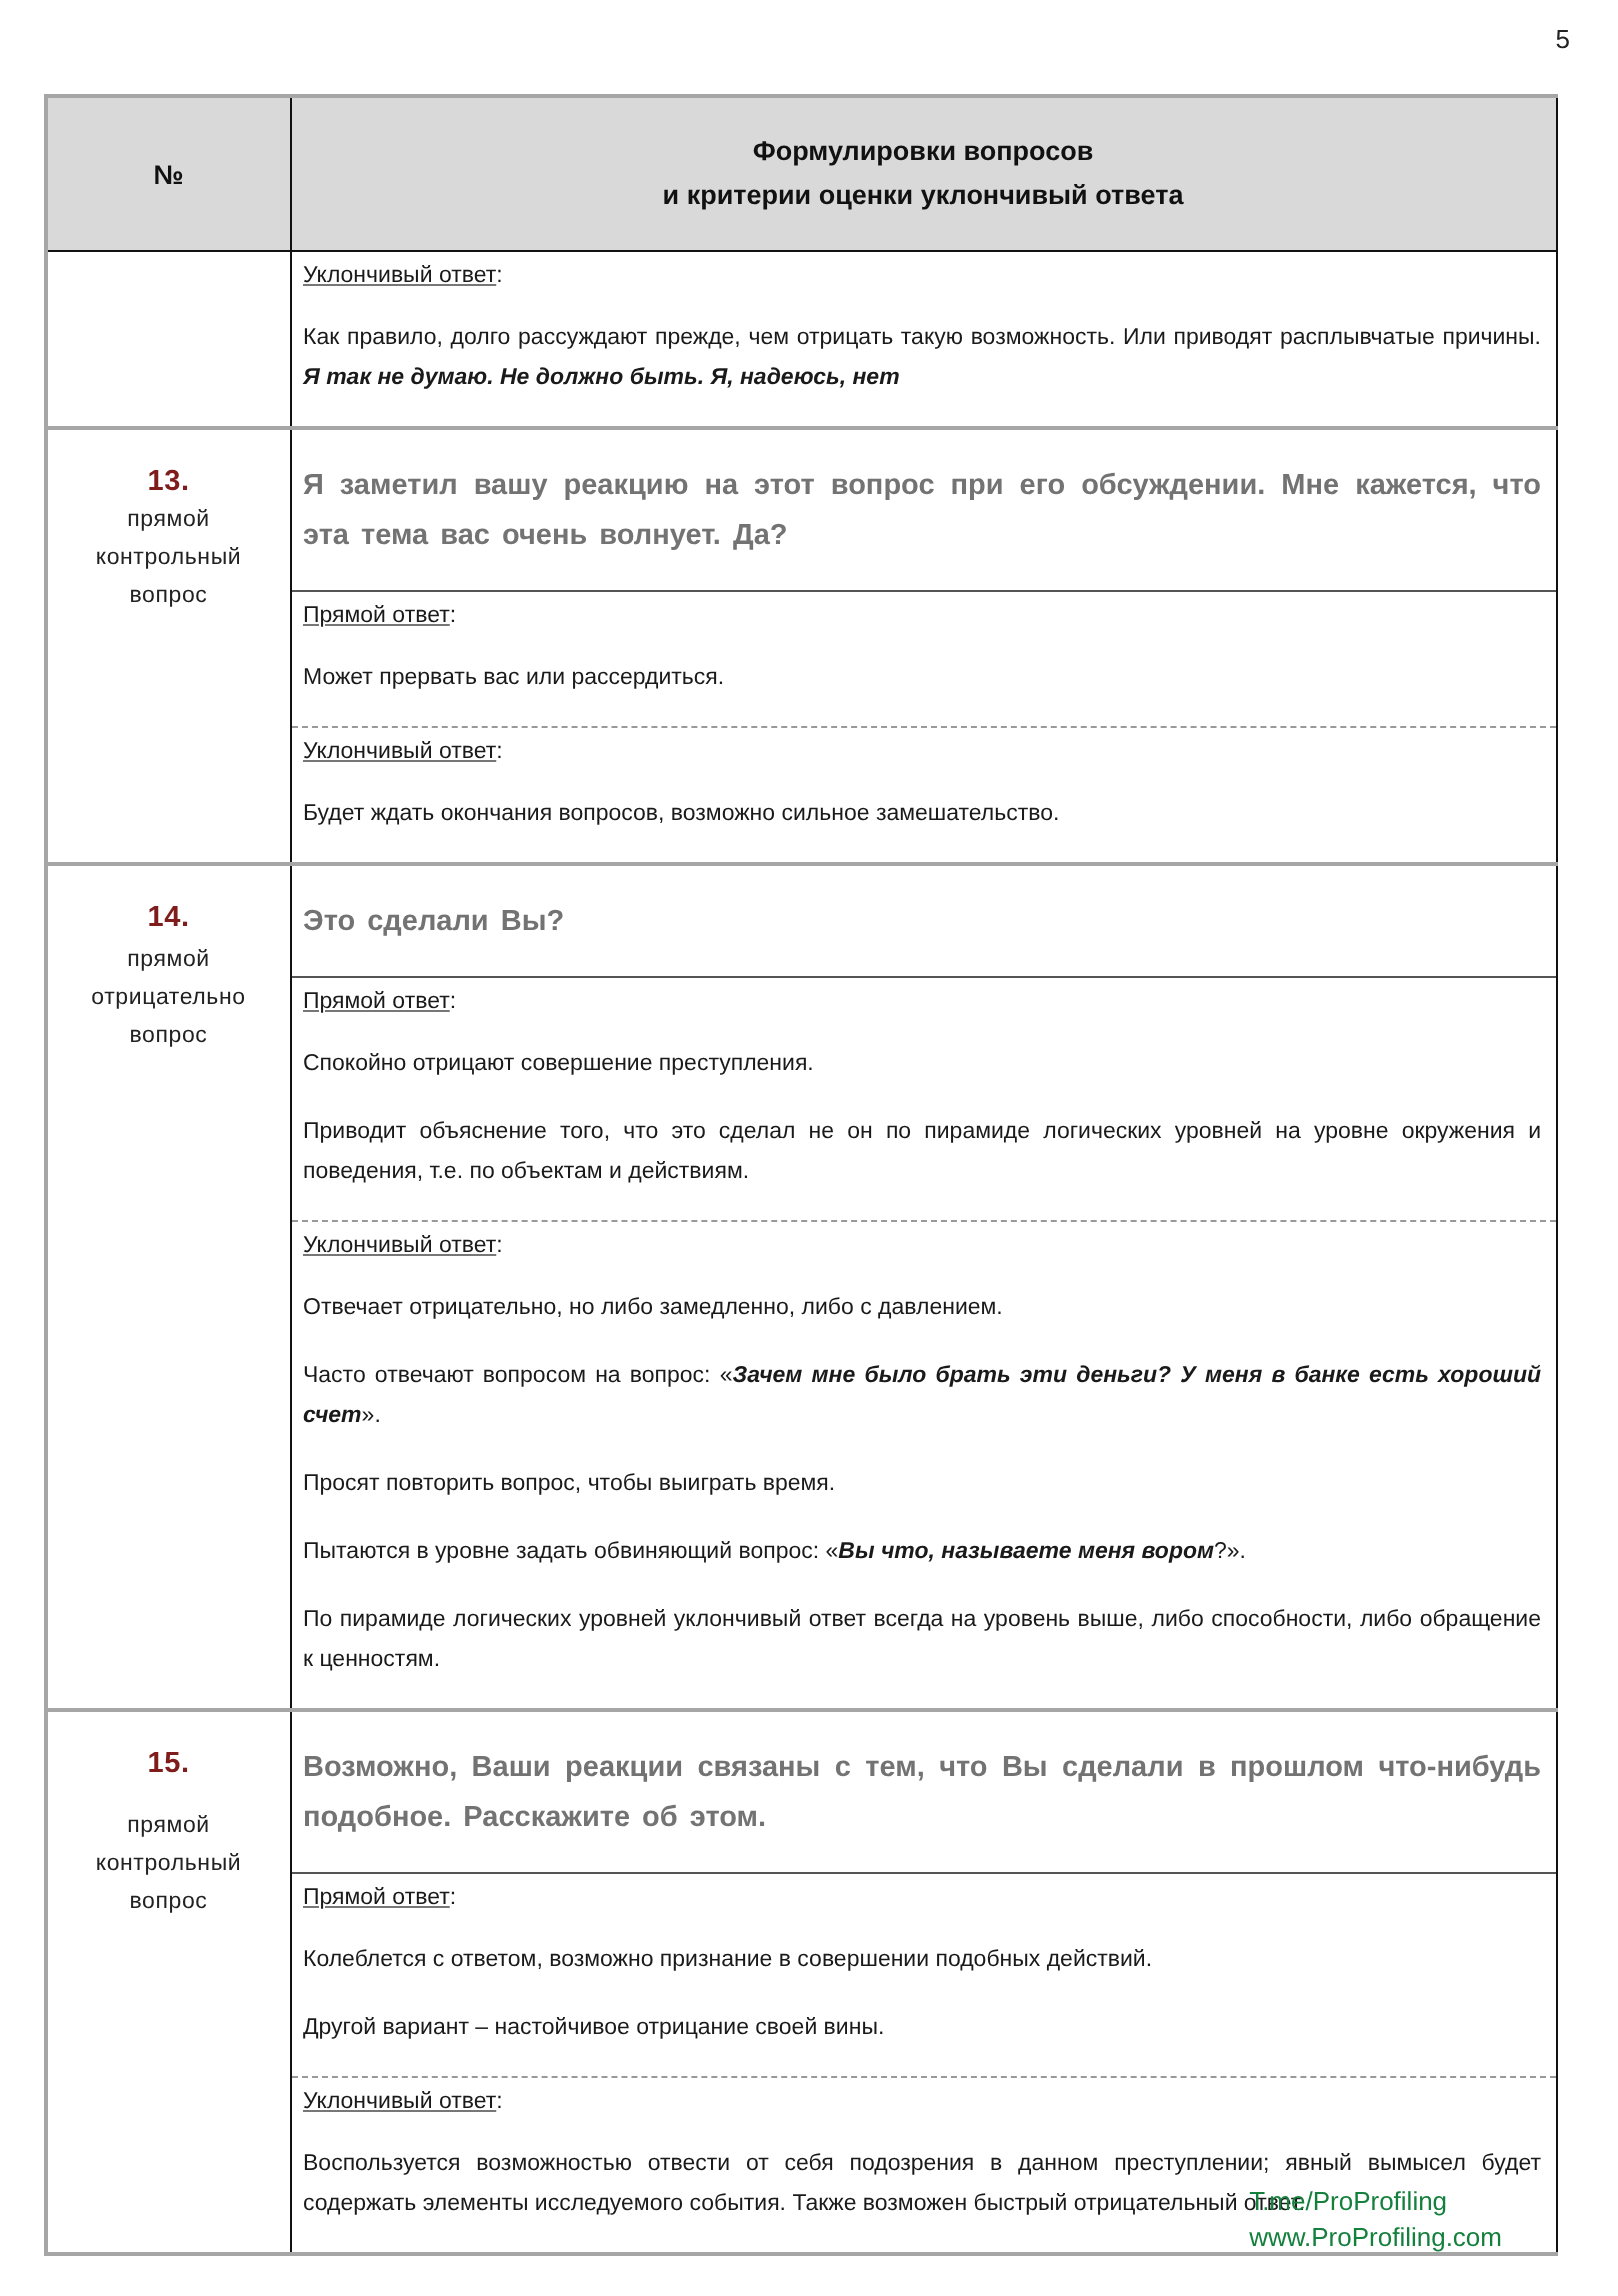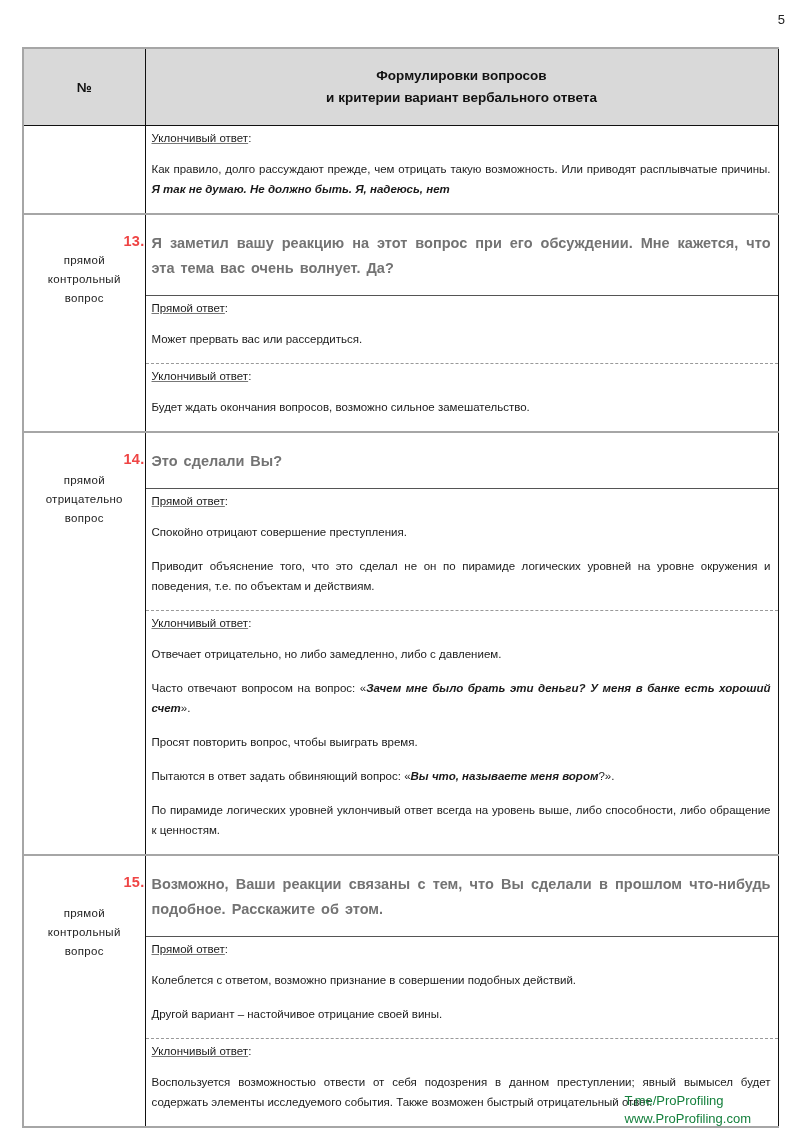--- a/index.html
+++ b/index.html
@@ -34,22 +34,22 @@
       border-right: 1.5px solid #111; border-bottom: 1.5px solid #111;
       line-height: 22px;
     }
     .num-cell {
       border-left: 2px solid #a6a6a6; border-right: 1.5px solid #111;
       border-bottom: 2px solid #a6a6a6;
       text-align: center; font-size: 11.5px; color: #222;
       letter-spacing: 0.3px;
     }
     .num-cell .q-num {
-      font-weight: bold; font-size: 14.5px; color: #ef4444;
-      display: block; margin-top: 18px; margin-bottom: 2px; text-align: right;
+      font-weight: bold; font-size: 14.5px; color: #7f1d1d;
+      display: block; margin-top: 18px; margin-bottom: 2px;
     }
     .num-cell .q-type { display: block; line-height: 19px; }
     .body-cell {
       border-right: 1.5px solid #111; border-bottom: 2px solid #a6a6a6;
     }
     .question {
       font-weight: bold; font-size: 14.5px; color: #737373;
       padding: 16px 7px 14px 6px; line-height: 25px;
       text-align: justify; word-spacing: 2px;
       border-bottom: 1.5px solid #555;
@@ -78,21 +78,21 @@
 <table class="doc-table">
   <colgroup>
       <col class="col-num">
       <col class="col-body">
     </colgroup>
   <tbody>
       <tr class="head-row">
     <th class="num-head">№</th>
     <th class="body-head">
       <span>Формулировки вопросов</span><br>
-      <span>и критерии вариант вербального ответа</span>
+      <span>и критерии оценки уклончивый ответа</span>
     </th>
   </tr>
 
   <tr>
     <td class="num-cell"></td>
     <td class="body-cell">
       <div class="section">
         <span class="label"><span>Уклончивый ответ</span></span><span>:</span>
         <p><span>Как правило, долго рассуждают прежде, чем отрицать такую возможность. Или приводят расплывчатые причины. </span><em>Я так не думаю. Не должно быть. Я, надеюсь, нет</em></p>
       </div>
@@ -131,21 +131,21 @@
       <div class="section">
         <span class="label">Прямой ответ</span><span>:</span>
         <p>Спокойно отрицают совершение преступления.</p>
         <p>Приводит объяснение того, что это сделал не он по пирамиде логических уровней на уровне окружения и поведения, т.е. по объектам и действиям.</p>
       </div>
       <div class="section">
         <span class="label">Уклончивый ответ</span><span>:</span>
         <p>Отвечает отрицательно, но либо замедленно, либо с давлением.</p>
         <p><span>Часто отвечают вопросом на вопрос: «</span><em>Зачем мне было брать эти деньги? У меня в банке есть хороший счет</em><span>».</span></p>
         <p>Просят повторить вопрос, чтобы выиграть время.</p>
-        <p><span>Пытаются в ответ задать обвиняющий вопрос: «</span><em>Вы что, называете меня вором</em><span>?».</span></p>
+        <p><span>Пытаются в уровне задать обвиняющий вопрос: «</span><em>Вы что, называете меня вором</em><span>?».</span></p>
         <p>По пирамиде логических уровней уклончивый ответ всегда на уровень выше, либо способности, либо обращение к ценностям.</p>
       </div>
     </td>
   </tr>
 
   <tr>
     <td class="num-cell">
       <span class="q-num" style="margin-bottom:14px">15.</span>
       <span class="q-type">прямой</span>
       <span class="q-type">контрольный</span>

